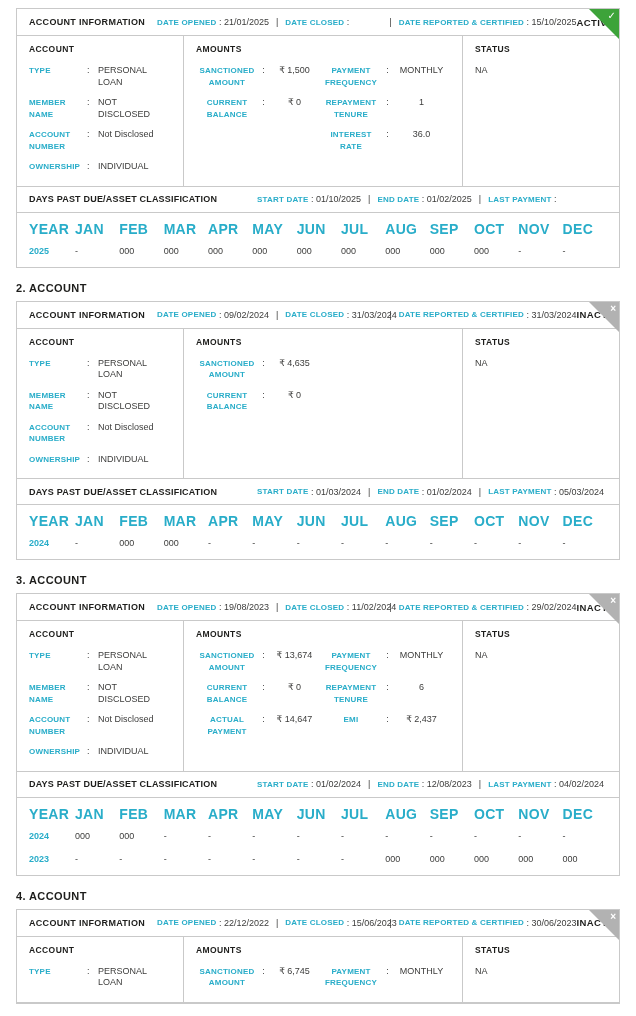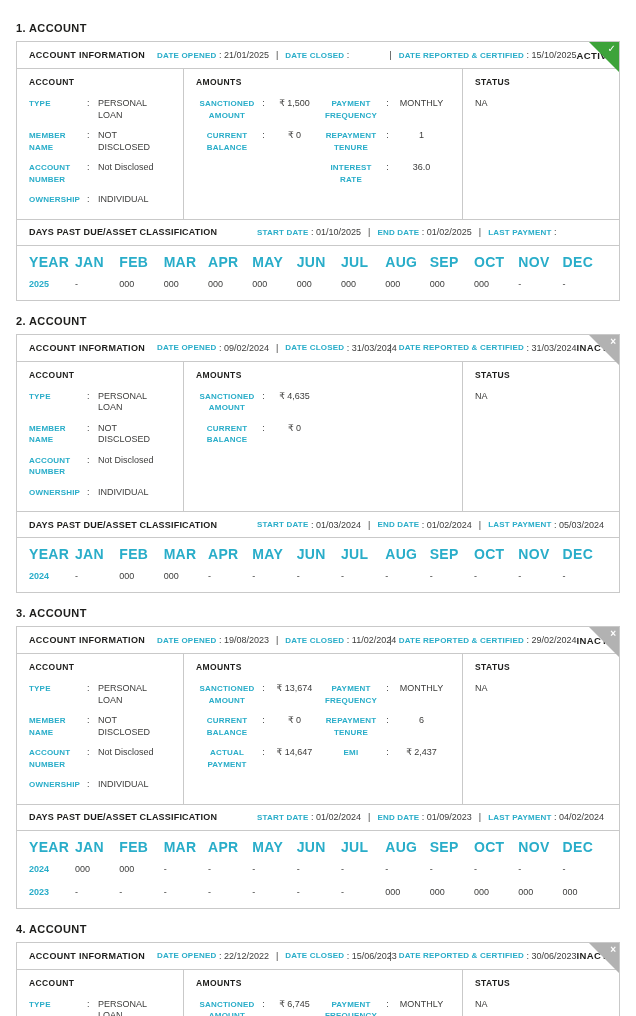--- a/index.html
+++ b/index.html
@@ -57,21 +57,20 @@
   th{text-align:left;font-size:14px;font-weight:bold;letter-spacing:.3px;color:var(--accent);padding:8px 0 4px;}
   td{text-align:left;font-size:9px;color:var(--text);padding:5px 0 8px;}
   td.year{color:var(--accent);font-weight:bold;}
 </style>
 </head>
 <body>
 
 <div class="page">
 
     <section class="acct">
-      <div class="acct-heading">1. ACCOUNT</div>
       <div class="card">
 
         <div class="card-head">
           <span class="ch-title">ACCOUNT INFORMATION</span>
           <span class="dg">
             <span class="lbl">DATE OPENED</span>
             <span class="val">21/01/2025</span>
           </span>
           <span class="pipe"></span>
           <span class="dg closed">
@@ -492,21 +491,21 @@
 
           <div class="dpd-head">
             <span class="dpd-title">DAYS PAST DUE/ASSET CLASSIFICATION</span>
             <span class="dg">
               <span class="lbl">START DATE</span>
               <span class="val">01/02/2024</span>
             </span>
             <span class="pipe"></span>
             <span class="dg">
               <span class="lbl">END DATE</span>
-              <span class="val">01/09/2023</span>
+              <span class="val">12/08/2023</span>
             </span>
             <span class="pipe"></span>
             <span class="dg">
               <span class="lbl">LAST PAYMENT</span>
               <span class="val">04/02/2024</span>
             </span>
           </div>
           <div class="dpd-table-wrap">
             <table class="dpd-table">
               <colgroup>

